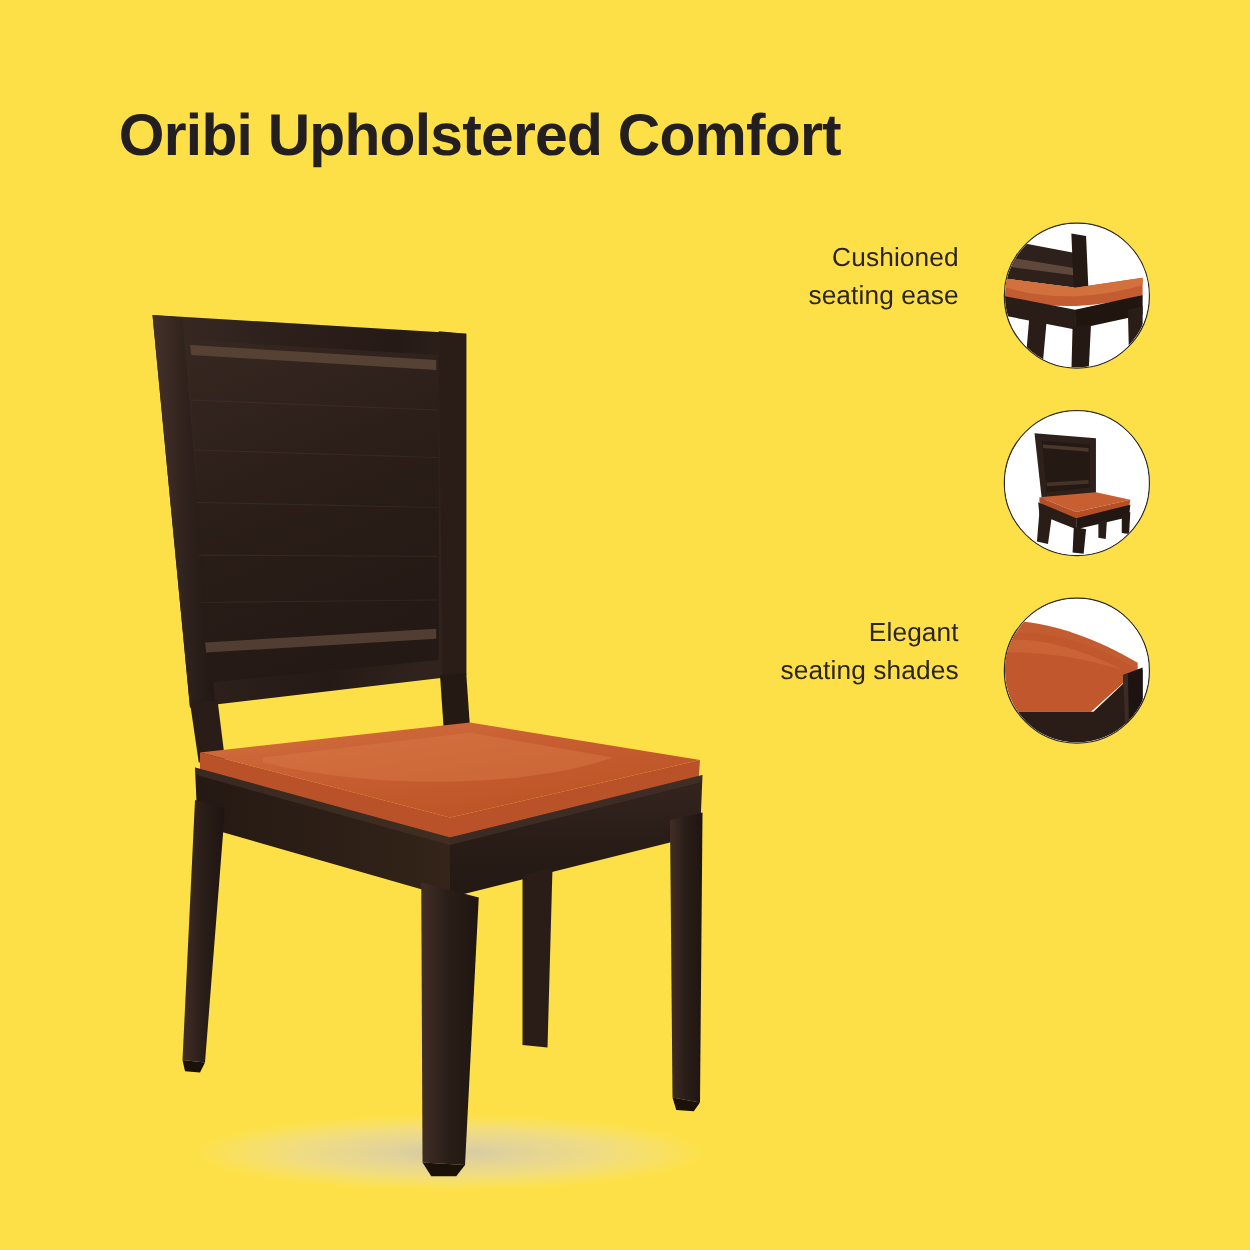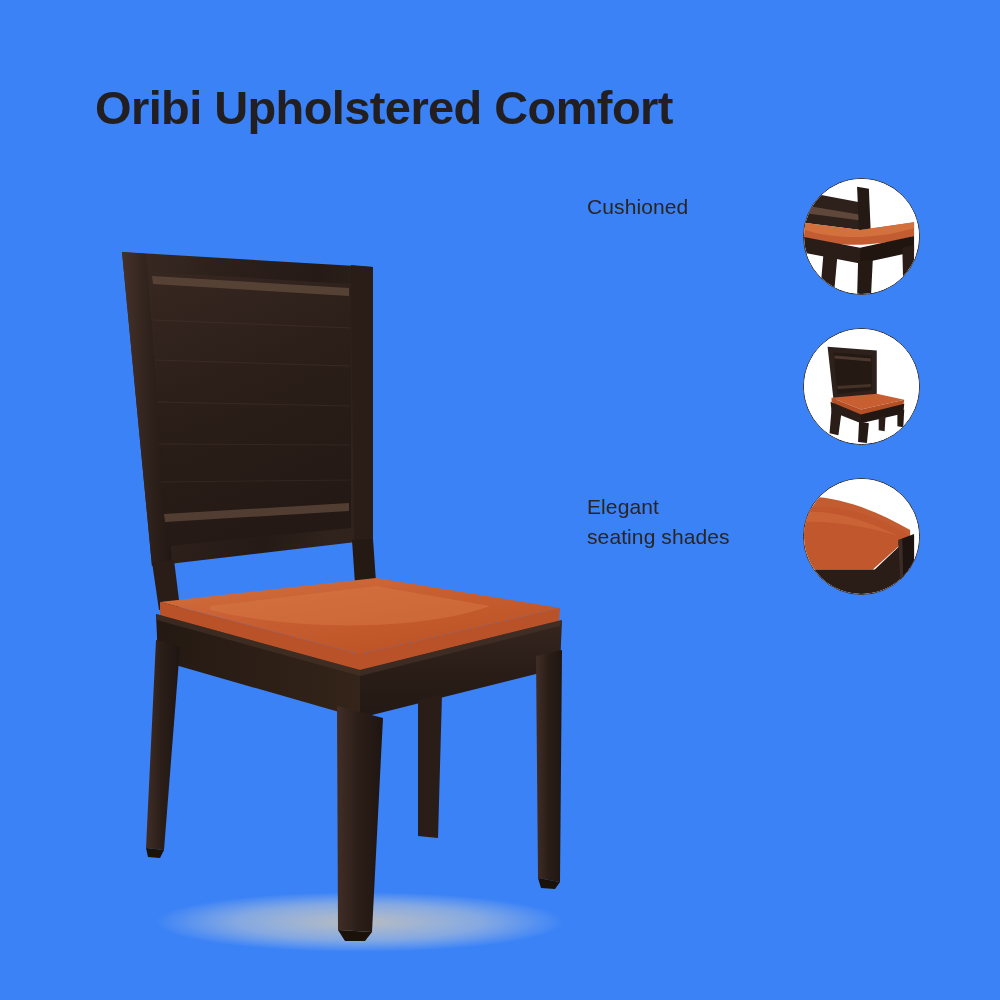--- a/index.html
+++ b/index.html
@@ -44,20 +44,21 @@
   }
   .feature-row {
     position: relative;
     height: 150px;
   }
   .feature-label {
     position: absolute;
     right: 163px;
     top: 20px;
     width: 180px;
+    text-align: right;
     font-size: 21px;
     line-height: 30px;
     color: #2a2522;
     font-family: "Liberation Sans", sans-serif;
     letter-spacing: 0.1px;
   }
   .feature-label .l2 { display: block; }
 
   .thumb {
     position: absolute;
@@ -79,21 +80,21 @@
     left: 60px;
     top: 210px;
     width: 580px;
     height: 760px;
   }
   #chair-figure svg { display: block; width: 100%; height: 100%; }
 </style>
 </head>
 <body style="background: rgb(236, 230, 219);">
 
-<div id="stage" style="background: #3b82f6; text-decoration: underline;">
+<div id="stage" style="background: #fde047; text-decoration: underline;">
 
   <div id="page-title">Oribi Upholstered Comfort</div>
 
   <div id="chair-figure">
     <svg viewBox="0 0 580 760" xmlns="http://www.w3.org/2000/svg">
       <defs>
         <linearGradient id="woodBack" x1="0" y1="0" x2="1" y2="0.25">
           <stop offset="0%" stop-color="#3A2A24"></stop>
           <stop offset="35%" stop-color="#2E211C"></stop>
           <stop offset="75%" stop-color="#261A16"></stop>
@@ -198,20 +199,21 @@
         <path d="M478,668 L500,672 L495,679 L481,678 Z" fill="#1A1109"></path>
       </g>
     </svg>
   </div>
 
   <div id="features">
 
     <div class="feature-row">
       <div class="feature-label">
         <span>Cushioned</span>
+        <span class="l2">seating ease</span>
       </div>
       <div class="thumb">
         <svg viewBox="0 0 117 117" xmlns="http://www.w3.org/2000/svg">
           <rect width="117" height="117" fill="#ffffff"></rect>
 
           <path d="M-5,12 L58,24 L58,52 L-5,44 Z" fill="#2E211B"></path>
           <path d="M-5,26 L56,36 L56,42 L-5,34 Z" fill="#6B5143" opacity="0.8"></path>
 
           <path d="M54,8 L66,10 L68,56 L56,54 Z" fill="#241913"></path>
 

